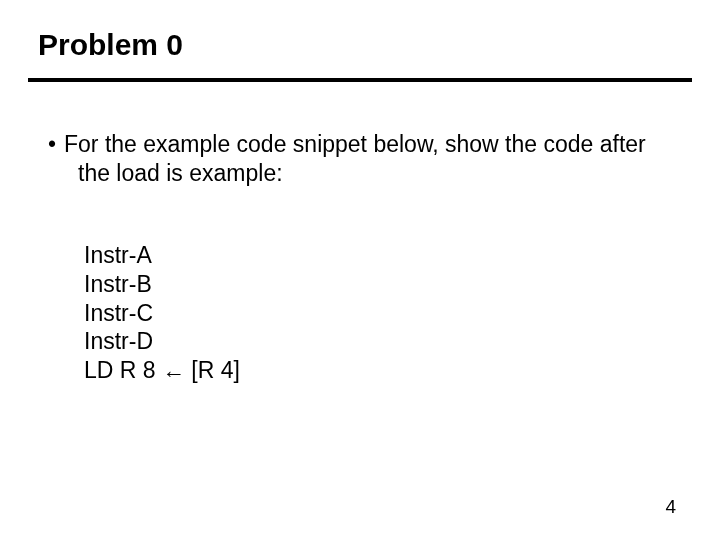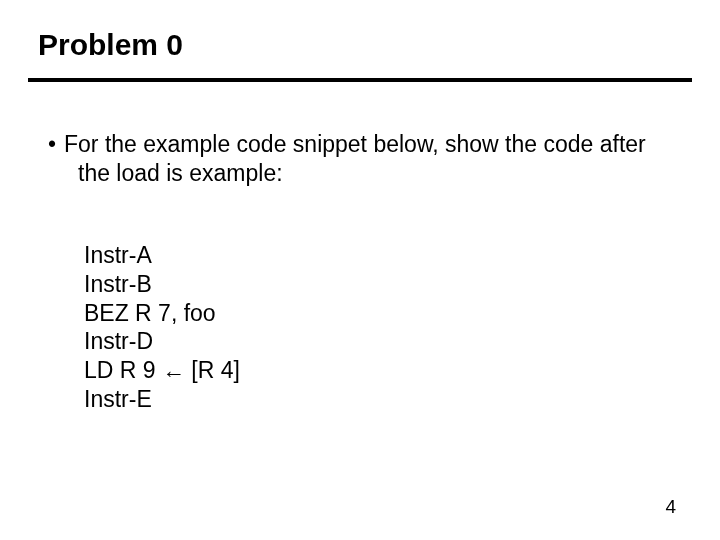--- a/index.html
+++ b/index.html
@@ -89,21 +89,20 @@
   <div class="bullet-row">
     <span class="bullet-wrap">
       <span class="bullet-dot">•</span><span class="bullet-text">For the example code snippet below, show the code after</span>
     </span>
     <span class="bullet-cont">the load is example:</span>
   </div>
 
   <div class="code-block">
     <div class="code-line">Instr-A</div>
     <div class="code-line">Instr-B</div>
-    <div class="code-line">BEZ R 7, foo</div>
+    <div class="code-line">Instr-C</div>
     <div class="code-line">Instr-D</div>
-    <div class="code-line">LD R 9 ← [R 4]</div>
-    <div class="code-line">Instr-E</div>
+    <div class="code-line">LD R 8 ← [R 4]</div>
   </div>
 
   <div class="page-num">4</div>
 
 </div>
 
 </body></html>

